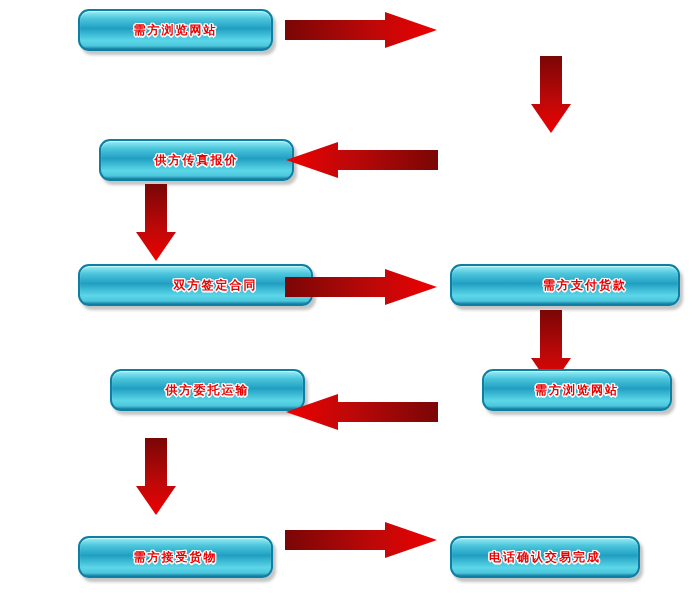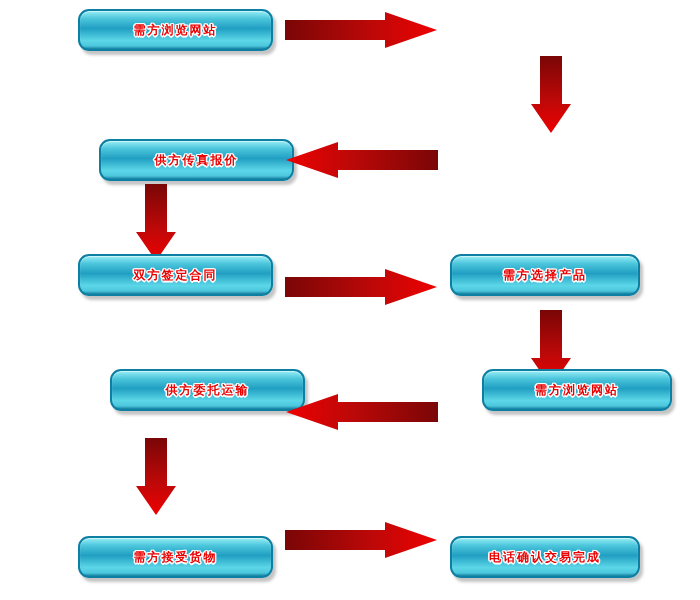--- a/index.html
+++ b/index.html
@@ -31,21 +31,21 @@
     box-shadow: 3px 4px 3px rgba(125,125,125,0.45),
                 inset 0 1px 1px rgba(255,255,255,0.55);
     display: flex;
     align-items: center;
     justify-content: center;
   }
   .col-left  { left: 78px;  width: 191px; }
   .col-right { left: 450px; width: 186px; }
   .row-1 { top: 9px;   }
   .row-2 { top: 139px; margin-left: 21px; }
-  .row-3 { top: 254px; }
+  .row-3 { top: 264px; padding-left: 40px; }
   .row-4 { top: 369px; margin-left: 32px; }
   .row-5 { top: 520px; margin-top: 16px; }
 
   .label {
     font-weight: bold;
     font-size: 12px;
     letter-spacing: 2px;
     white-space: nowrap;
     color: var(--label_text, #ea0000);
     text-shadow:
@@ -107,21 +107,21 @@
     <polygon points="10,0 32,0 32,48 41,48 21,77 1,48 10,48" fill="url(#gradDown)"></polygon>
   </svg>
 
   <div class="node col-left row-3">
     <span class="label">双方签定合同</span>
   </div>
   <svg class="arrow" style="left:285px;top:268px" width="153" height="38" viewBox="0 0 153 38">
     <polygon points="0,9 100,9 100,1 152,19 100,37 100,29 0,29" fill="url(#gradRight)"></polygon>
   </svg>
   <div class="node col-right row-3">
-    <span class="label">需方选择产品</span>
+    <span class="label">需方支付货款</span>
   </div>
 
   <svg class="arrow" style="left:530px;top:310px" width="42" height="78" viewBox="0 0 42 78">
     <polygon points="10,0 32,0 32,48 41,48 21,77 1,48 10,48" fill="url(#gradDown)"></polygon>
   </svg>
 
   <div class="node col-left row-4">
     <span class="label">供方委托运输</span>
   </div>
   <svg class="arrow" style="left:285px;top:393px" width="153" height="38" viewBox="0 0 153 38">

